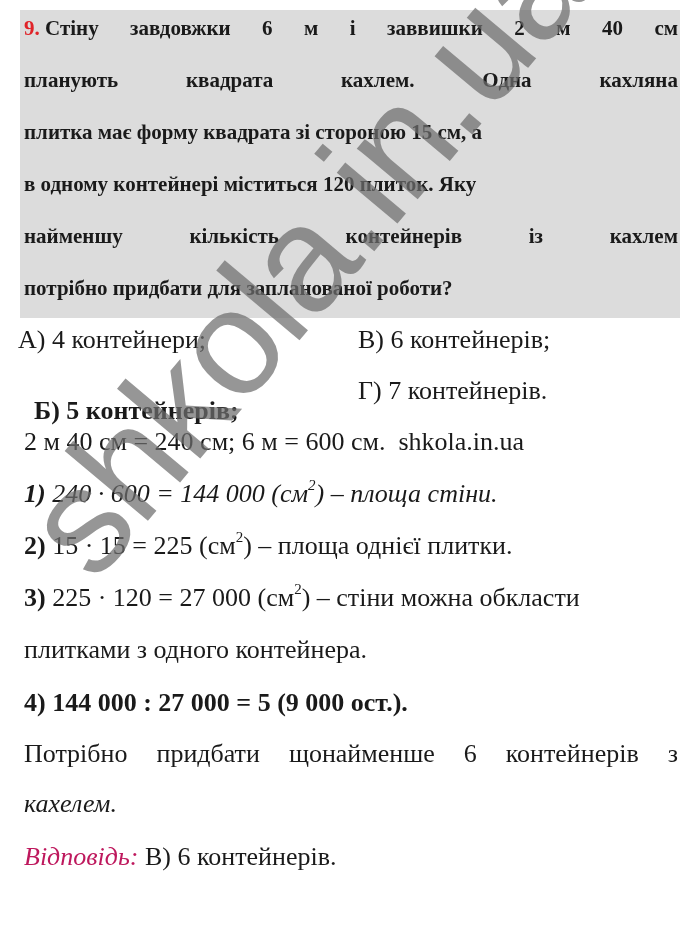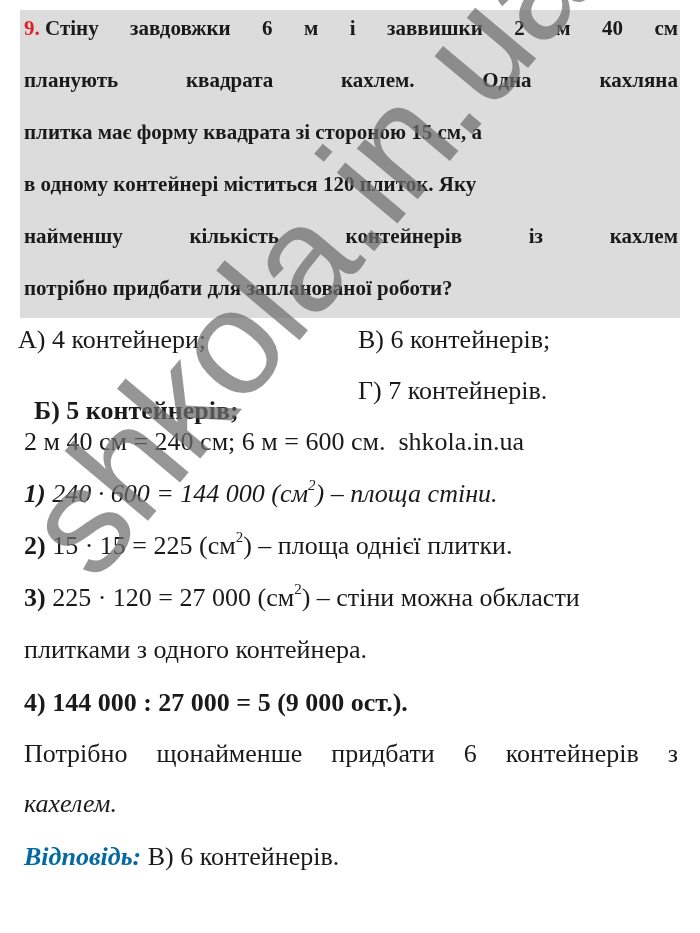--- a/index.html
+++ b/index.html
@@ -11,21 +11,21 @@
     position:absolute; left:20px; top:10px; width:660px; height:308px;
     background:#dcdcdc;
   }
   .line { position:absolute; left:24px; right:22px; height:52px; line-height:52px; white-space:nowrap; }
   .bold { font-weight:bold; font-size:21px; }
   .justify { display:flex; justify-content:space-between; }
   .justify span { display:inline-block; }
   .num { color:#e02328; }
   .reg { font-size:26px; }
   .opt { position:absolute; font-size:26px; line-height:50px; white-space:nowrap; }
-  .answer-label { color:#0369a1; font-weight:bold; font-style:italic; }
+  .answer-label { color:#be185d; font-weight:normal; font-style:italic; }
   sup { font-size:15px; line-height:0; position:relative; top:-2px; }
   .watermark {
     position:absolute; left:55px; top:465px; font-family:"Liberation Sans","DejaVu Sans",sans-serif;
     font-size:150px; color:rgba(110,110,110,0.72); transform:rotate(-50deg); transform-origin:left center;
     white-space:nowrap; pointer-events:none; letter-spacing:-2px;
   }
 </style>
 </head>
 <body>
 
@@ -83,22 +83,22 @@
   <span>225 · 120 = 27 000 (см</span><sup>2</sup><span>) – стіни можна обкласти</span>
 </div>
 <div class="opt" style="left:24px; top:625px;">плитками з одного контейнера.</div>
 <div class="opt" style="left:24px; top:678px;font-weight:bold;">
   <b>4)</b>
   <span>144 000 : 27 000 = 5 (9 000 ост.).</span>
 </div>
 
 <div class="line justify reg" style="top:729px; height:50px; line-height:50px;">
   <span>Потрібно</span>
+  <span>придбати</span>
   <span>щонайменше</span>
-  <span>придбати</span>
   <span>6</span>
   <span>контейнерів</span>
   <span>з</span>
 </div>
 <div class="opt" style="left:24px; top:779px;font-style:italic;">кахелем.</div>
 
 <div class="opt" style="left:24px; top:832px;">
   <span class="answer-label">Відповідь:</span>
   <span>В) 6 контейнерів.</span>
 </div>

